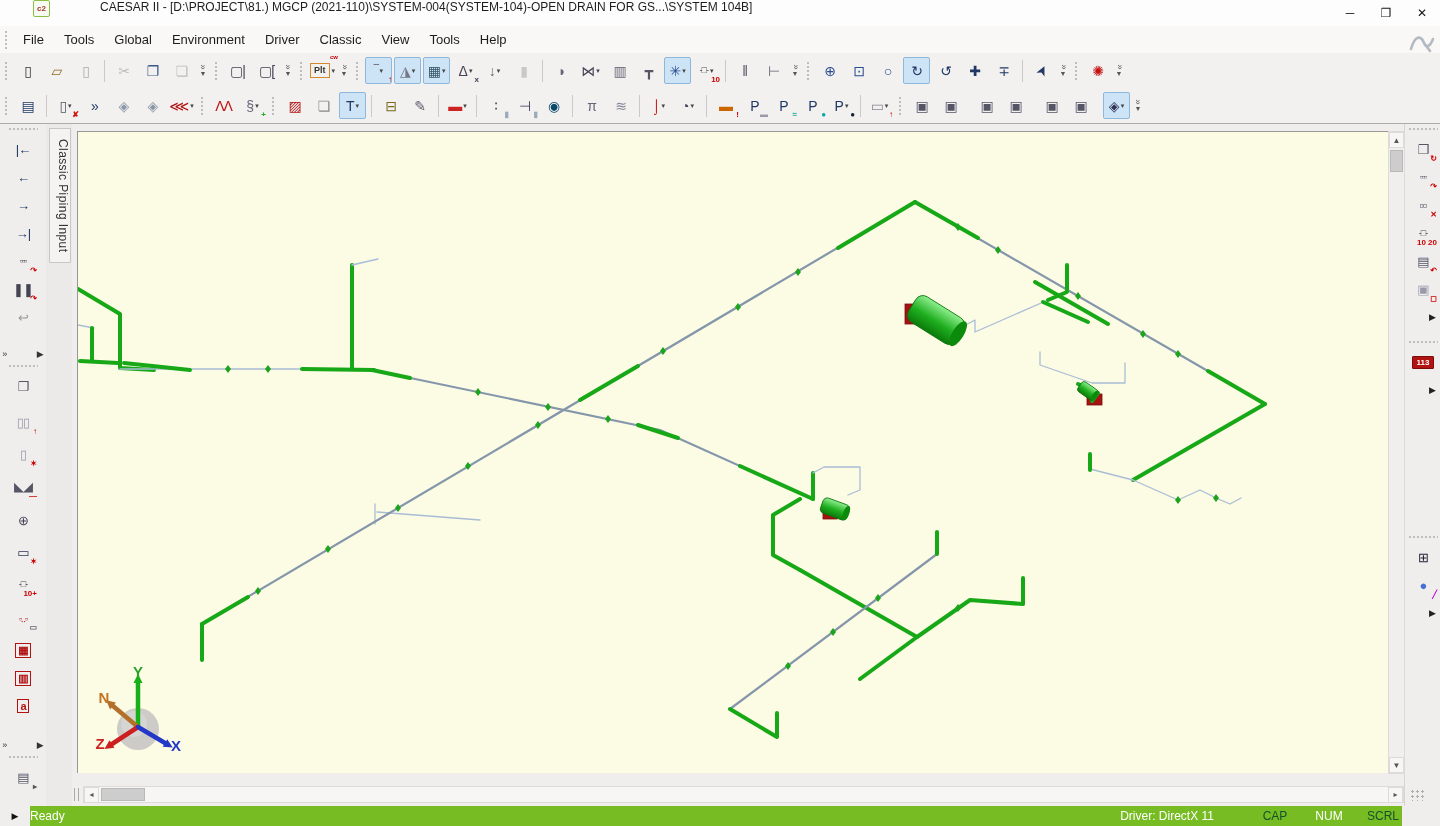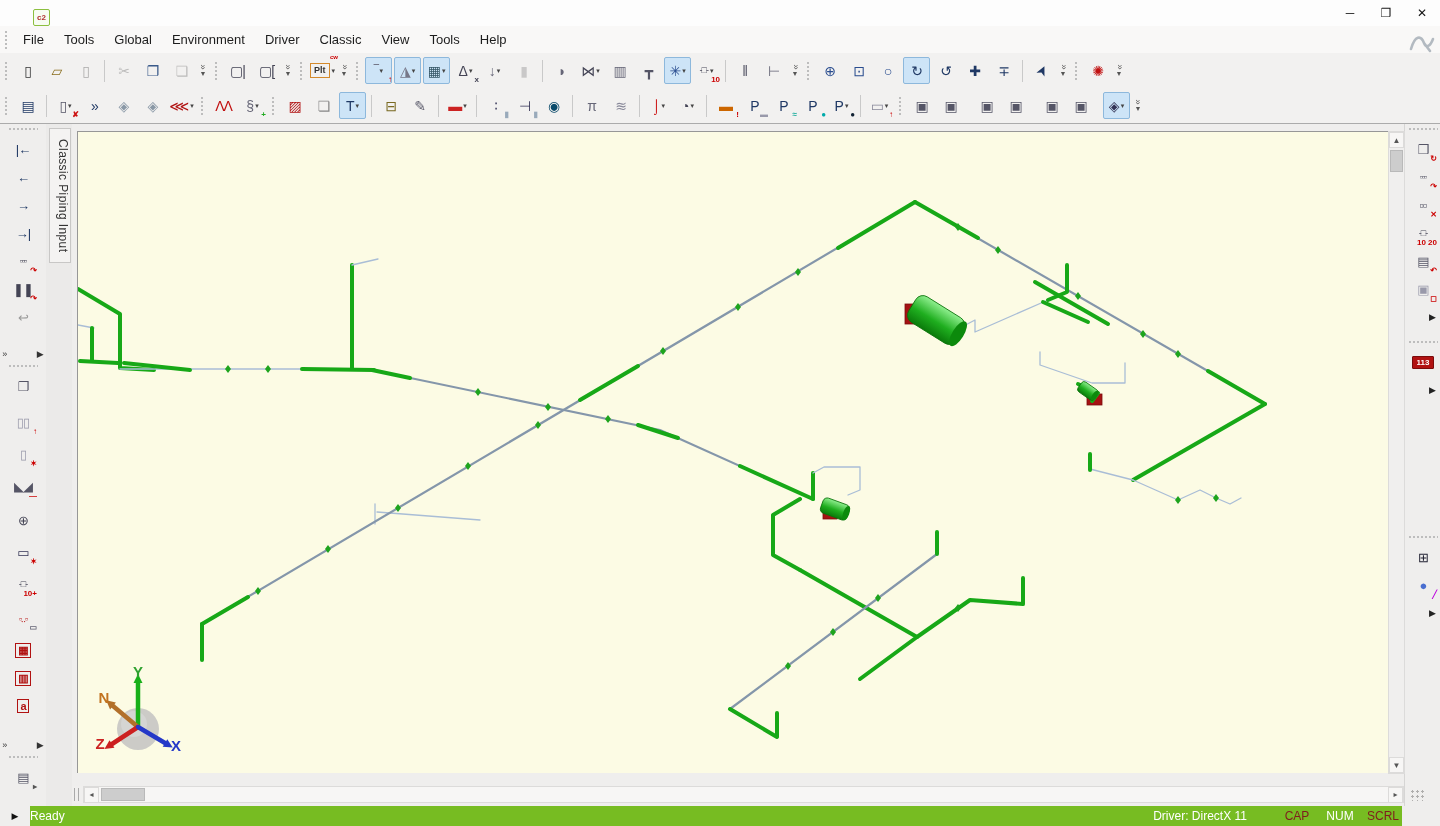--- a/index.html
+++ b/index.html
@@ -1,20 +1,20 @@
 <!DOCTYPE html>
 <html><head>
 <meta charset="utf-8">
 <style>
   html,body{margin:0;padding:0}
   body{width:1440px;height:826px;position:relative;overflow:hidden;
        font-family:"Liberation Sans",sans-serif;background:#EFEEED;color:#222}
   .abs{position:absolute}
   
-  #titlebar{left:0;top:0;width:1440px;height:26px;background:#FDFDFD;border-bottom:2px solid #14532d;display:flex;align-items:flex-end}
+  #titlebar{left:0;top:0;width:1440px;height:26px;background:#FDFDFD;border-bottom:2px solid #14532d;display:flex;align-items:flex-start}
   #appicon{margin-left:33px;width:15px;height:15px;border:1px solid #8CBF3F;background:#F7FCF2;
            font-size:8px;font-weight:bold;color:#B03030;display:flex;align-items:center;justify-content:center;border-radius:2px}
   #wintitle{margin-left:50px;font-size:12px;color:#1d1d1d;white-space:nowrap}
   .winbtn{width:36px;height:26px;display:flex;align-items:center;justify-content:center;font-size:12px;color:#111}
   #winbtns{position:absolute;right:0;top:0;display:flex}
   
   #menubar{left:0;top:26px;width:1440px;height:27px;background:#F9F8F7;display:flex;align-items:center}
   .mitem{font-size:13px;padding:4px 10px;color:#1d1d1d}
   .gripv{width:5px;height:20px;margin:0 4px;background-image:radial-gradient(#BDBDBD 1px,transparent 1.2px);background-size:4px 4px}
   .griph{height:5px;width:30px;margin:3px auto;background-image:radial-gradient(#BDBDBD 1px,transparent 1.2px);background-size:4px 4px}
@@ -59,32 +59,33 @@
   #hdivider{width:3px;height:13px;border-left:1px solid #AAA;border-right:1px solid #AAA;margin:0 4px 0 2px}
   #htrack{flex:1;height:15px;background:#F7F6F5;border:1px solid #DCDBDA;display:flex;align-items:center}
   #hthumb{width:42px;height:11px;background:#CDCDCD;border:1px solid #B9B9B9;margin-left:2px}
   #hsp{flex:1}
   #resizegrip{left:1410px;top:789px;width:14px;height:12px;background-image:radial-gradient(#AFAEAD 1.2px,transparent 1.4px);background-size:5px 5px}
   
   #statusbar{left:0;top:806px;width:1440px;height:20px;display:flex;font-size:12px}
   #sb-corner{width:30px;background:#EFEEED;display:flex;align-items:center;justify-content:center;color:#111;font-size:9px}
   #sb-green{flex:1;background:#77BC22;color:#fff;display:flex;align-items:center}
   #sb-ready{margin-left:0}
-  #sb-right{margin-left:auto;display:flex;align-items:center;gap:5px}
+  #sb-right{margin-left:auto;display:flex;align-items:center;gap:16px}
   #sb-driver{margin-right:26px}
   .kbd{width:38px;text-align:center}
-  .kbd.dim{color:#7f1d1d}
+  .kbd.dim{color:#14532d}
   #sb-rgray{width:38px;background:#EFEEED}
   #watermark{left:1408px;top:30px}
 </style>
 </head>
 <body>
 
 <div id="titlebar" class="abs">
   <div id="appicon">c2</div>
+  <div id="wintitle">CAESAR II - [D:\PROJECT\81.) MGCP (2021-110)\SYSTEM-004(SYSTEM-104)-OPEN DRAIN FOR GS...\SYSTEM 104B]</div>
   <div id="winbtns">
     <div class="winbtn">─</div>
     <div class="winbtn">❐</div>
     <div class="winbtn">✕</div>
   </div>
 </div>
 
 <div id="menubar" class="abs">
   <div class="gripv"></div>
   <span id="menuitems" style="display:flex">

